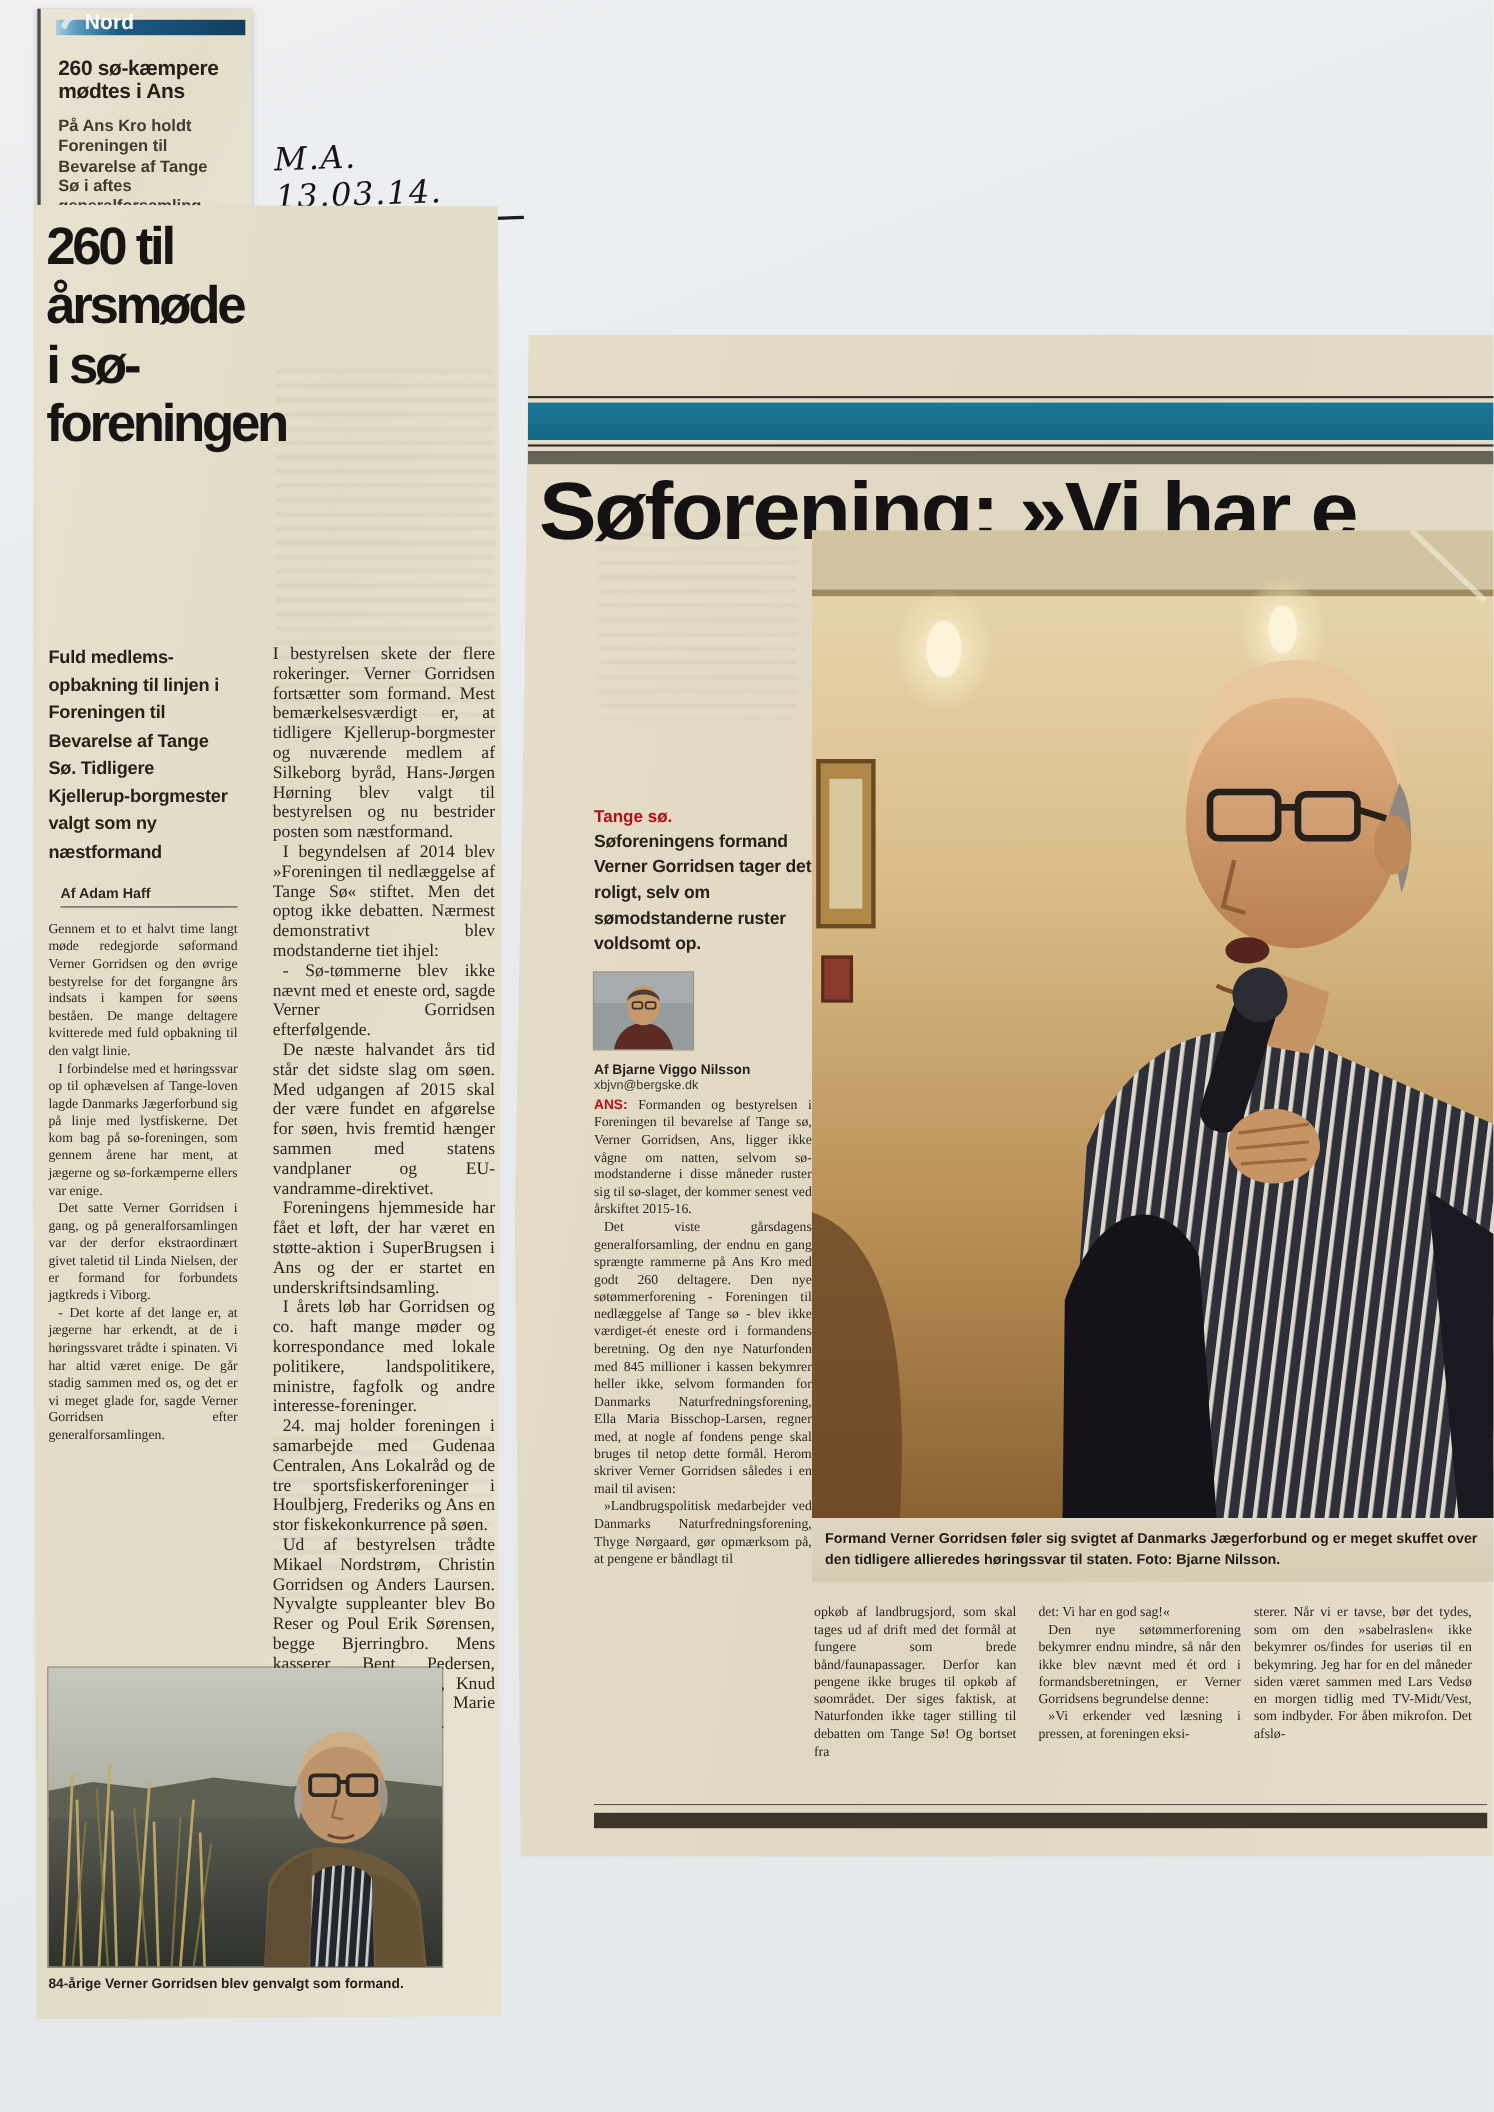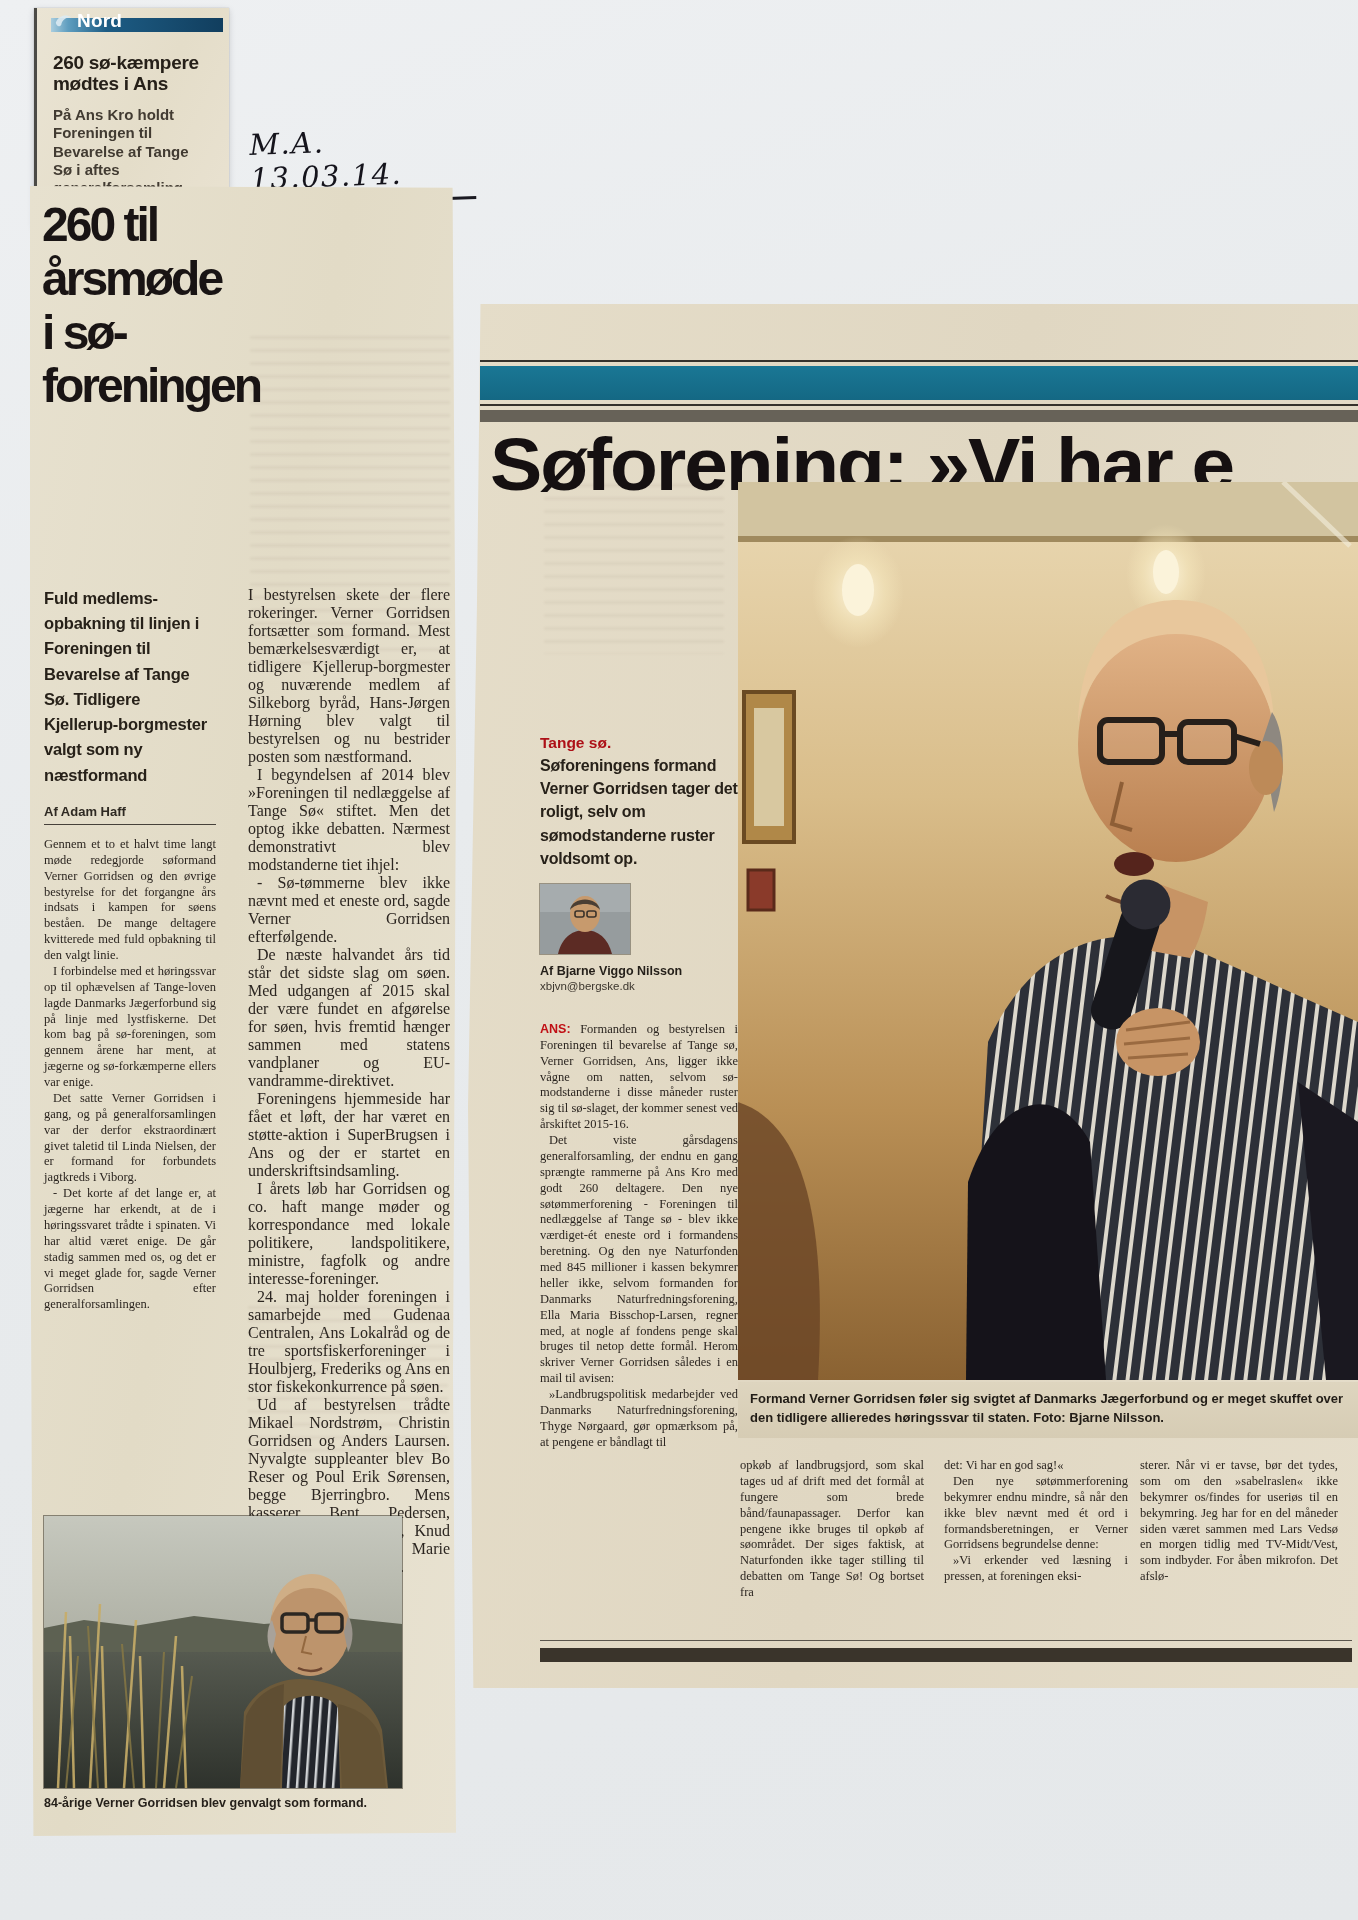--- a/index.html
+++ b/index.html
@@ -36,41 +36,41 @@
   
   #leftclip{left:30px;top:186px;width:426px;height:1650px;
     background:linear-gradient(100deg,#e7e1cf 0%,#e2dbc6 45%,#e8e2d1 100%);
     clip-path:polygon(0 0,99.2% .1%,100% 35%,99.3% 72%,100% 99.8%,.8% 100%,0 55%);}
   #leftclip .bigheadline{position:absolute;left:12px;top:12px;width:410px;
     font-weight:bold;font-size:48px;line-height:1.12;letter-spacing:-3px;color:#191414;}
   #leftcolA{position:absolute;left:14px;top:400px;width:172px;}
   #leftcolB{position:absolute;left:218px;top:400px;width:202px;}
   .standfirst{font-weight:bold;font-size:16.5px;line-height:1.53;color:#272119;letter-spacing:-.2px;}
   .bylinebox{margin-top:16px;border-bottom:1.5px solid #46413a;padding-bottom:5px;
-    font-weight:bold;font-size:13px;color:#2e2922;}
+    font-weight:bold;font-size:13px;color:#2e2922;margin-left:11px;}
   #leftcolA .serifbody{margin-top:12px;font-size:12.5px;line-height:1.27;}
   #leftphoto{position:absolute;left:14px;top:1330px;width:358px;height:272px;outline:1px solid rgba(40,35,25,.5);}
   #leftcaption{position:absolute;left:14px;top:1610px;width:388px;font-weight:bold;font-size:12.5px;color:#26211b;}
   
   #rightclip{left:468px;top:304px;width:890px;height:1384px;
     background:linear-gradient(100deg,#e5ddc9 0%,#e0d7c2 50%,#e5ddca 100%);
     clip-path:polygon(1.4% 0,100% 0,100% 100%,.6% 100%,0 58%,1% 22%);overflow:hidden;}
   .hline{position:absolute;height:2px;background:#35322c;}
   #tealband{position:absolute;left:12px;right:0;top:62px;height:34px;background:linear-gradient(180deg,#1a7795 0%,#146884 100%);}
   #graybar{position:absolute;left:12px;right:0;top:106px;height:12px;background:#676258;}
   #rightheadline{position:absolute;left:22px;top:118px;white-space:nowrap;
     font-weight:bold;font-size:74px;letter-spacing:-2px;color:#151011;
     transform:scaleX(1.06);transform-origin:left center;}
   #rightcol1{position:absolute;left:72px;top:430px;width:198px;}
   .kicker{font-weight:bold;font-size:15.5px;color:#ad1017;}
   #rightcol1 .standfirst{font-size:16px;line-height:1.45;margin-top:2px;}
   #authorphoto{margin:14px 0 6px 0;width:90px;height:70px;outline:1px solid rgba(40,35,25,.4);}
   .rbyline{font-weight:bold;font-size:12.5px;color:#241f19;}
   .remail{font-size:11.5px;color:#3c362e;margin-top:2px;font-family:"Liberation Sans",sans-serif;}
-  #rightcol1 .serifbody{margin-top:30px;font-size:12.5px;line-height:1.27;}
+  #rightcol1 .serifbody{margin-top:4px;font-size:12.5px;line-height:1.27;}
   .red{color:#c00f14;font-weight:bold;font-family:"Liberation Sans",sans-serif;}
   #rightphoto{position:absolute;left:270px;top:178px;width:620px;height:898px;}
   #rightcaption{position:absolute;left:270px;top:1078px;width:620px;box-sizing:border-box;
     background:linear-gradient(180deg,#ded5bf,#d6ccb4);padding:8px 12px 10px 12px;
     font-weight:bold;font-size:13px;line-height:1.45;color:#211c16;}
   .rcol{position:absolute;top:1154px;}
   #rightcol2{left:272px;width:184px;}
   #rightcol3{left:476px;width:184px;}
   #rightcol4{left:672px;width:198px;}
   .rcol.serifbody{font-size:12.5px;line-height:1.27;}

